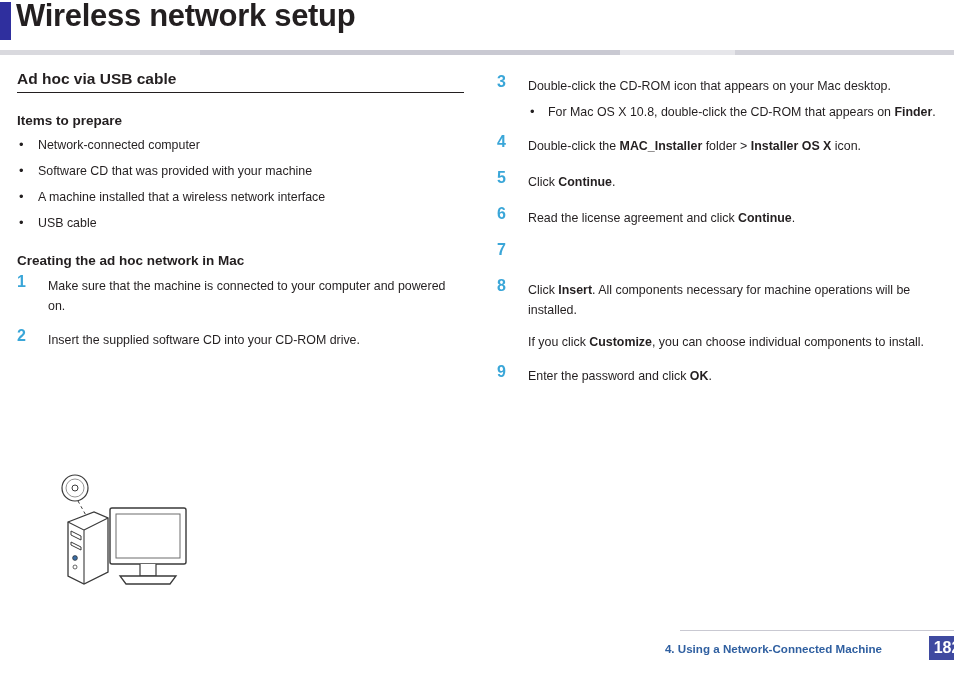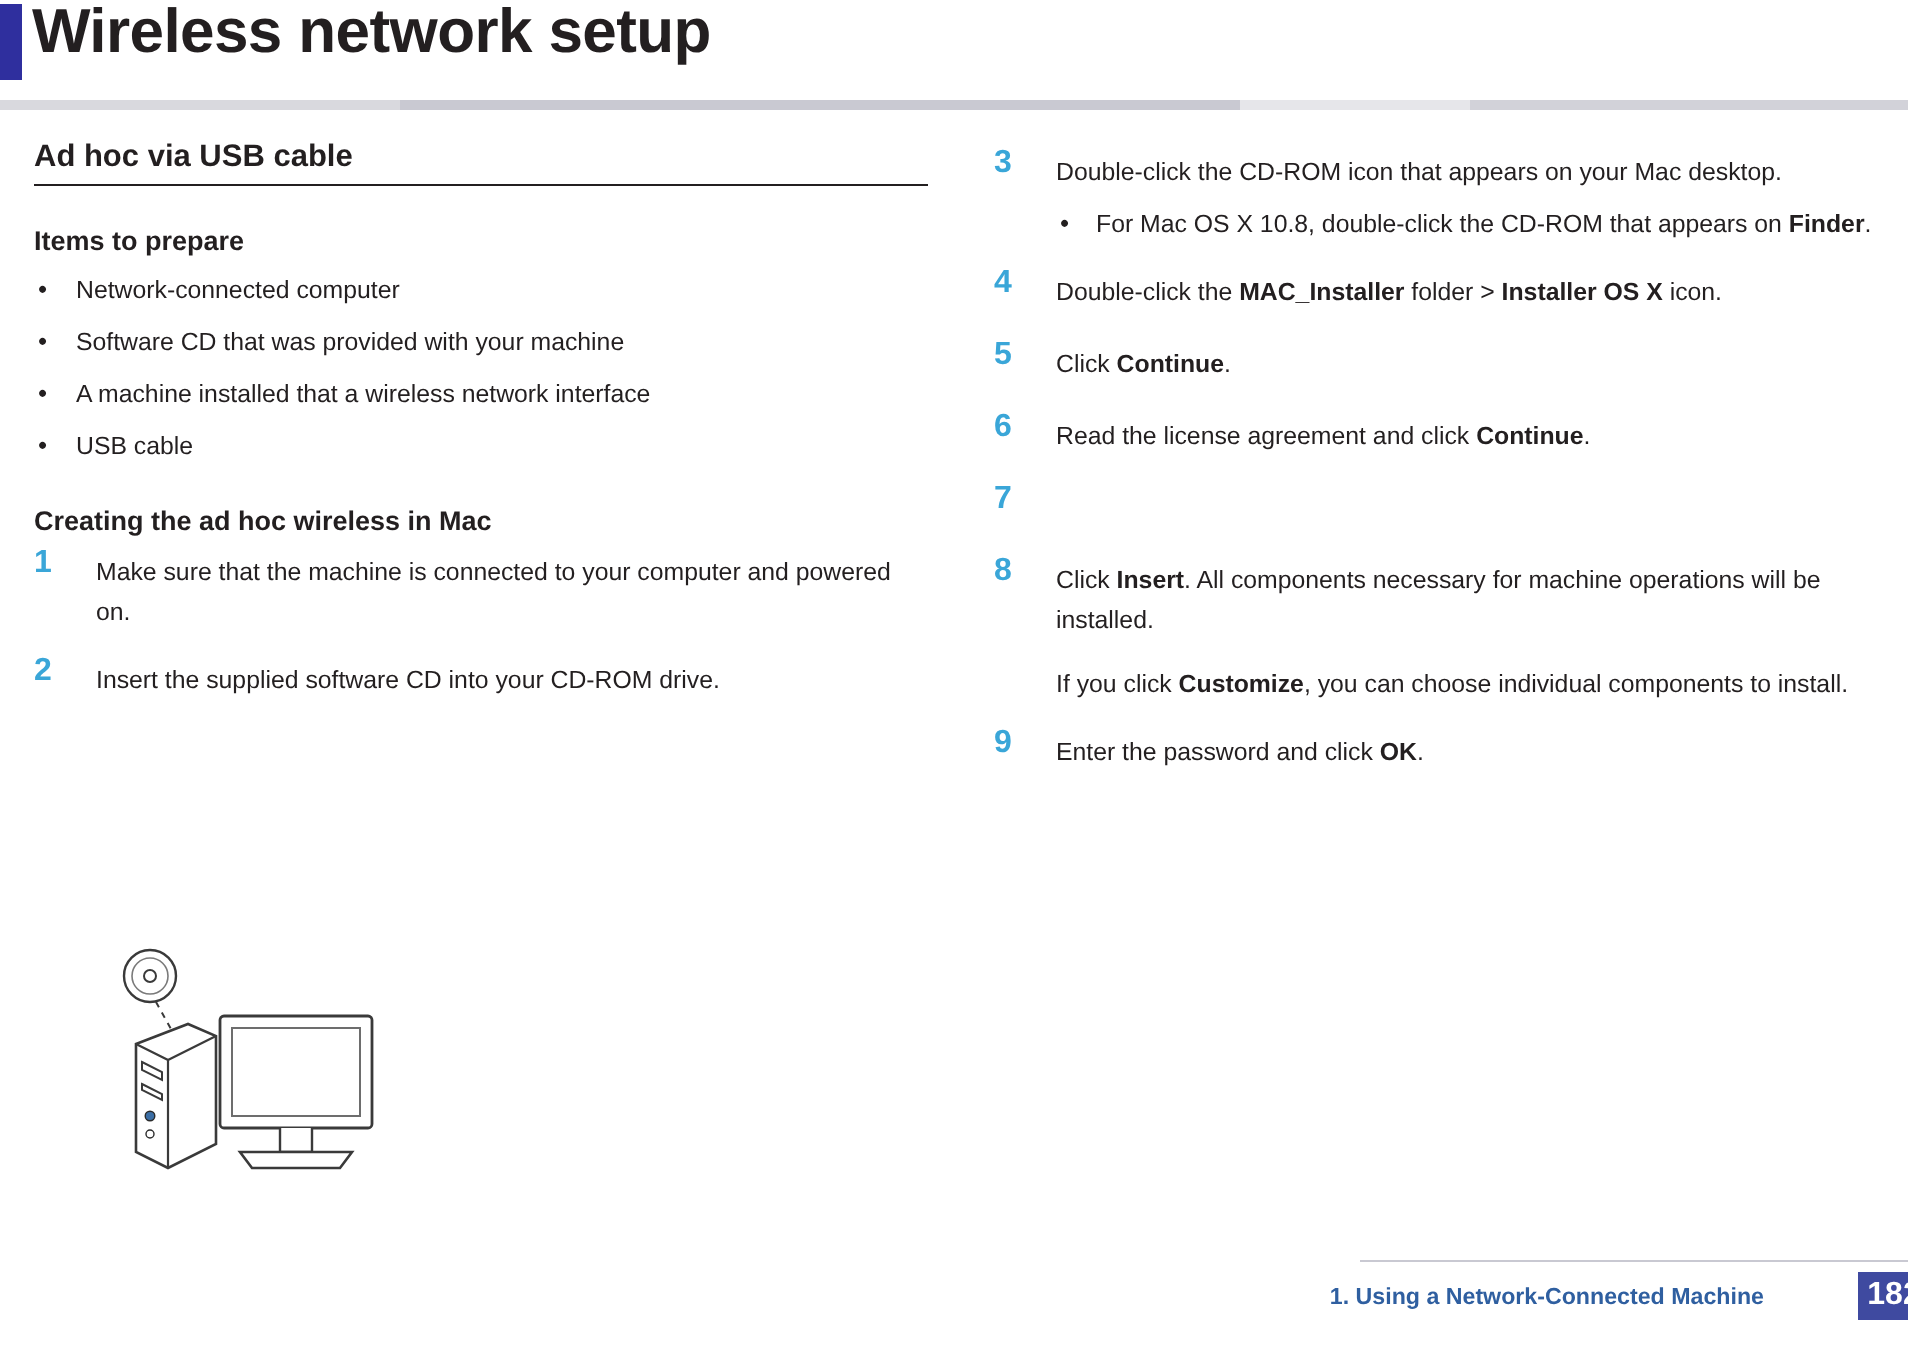--- a/index.html
+++ b/index.html
@@ -192,21 +192,21 @@
 
   <div class="sub-head">Items to prepare</div>
 
   <ul class="bullets">
     <li>Network-connected computer</li>
     <li>Software CD that was provided with your machine</li>
     <li>A machine installed that a wireless network interface</li>
     <li>USB cable</li>
   </ul>
 
-  <div class="sub-head">Creating the ad hoc wireless in Mac</div>
+  <div class="sub-head">Creating the ad hoc network in Mac</div>
 
   <div class="steps">
     <div class="step">
       <div class="step-num">1</div>
       <div class="step-body">Make sure that the machine is connected to your computer and powered on.</div>
     </div>
     <div class="step">
       <div class="step-num">2</div>
       <div class="step-body">Insert the supplied software CD into your CD-ROM drive.</div>
     </div>
@@ -278,14 +278,14 @@
 
     <div class="step">
       <div class="step-num">9</div>
       <div class="step-body">Enter the password and click <b>OK</b>.</div>
     </div>
 
   </div>
 </div>
 
 <div class="footer-rule"></div>
-<div class="footer-text">1.  Using a Network-Connected Machine</div>
+<div class="footer-text">4.  Using a Network-Connected Machine</div>
 <div class="page-badge">182</div>
 
 </body></html>

